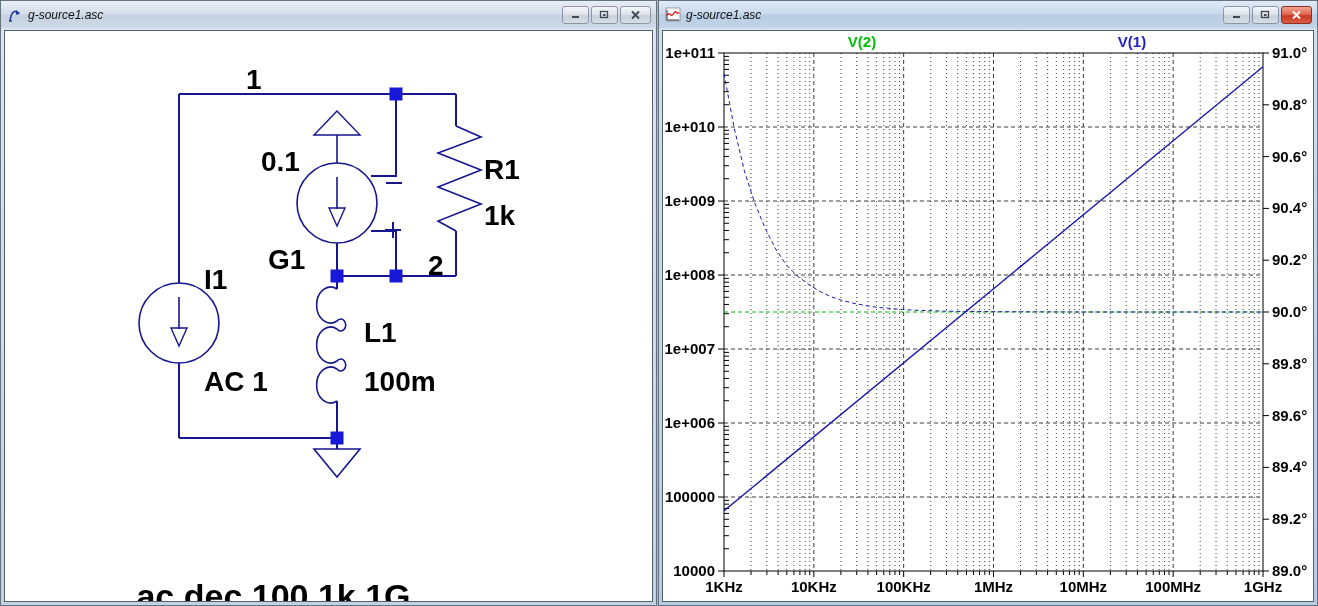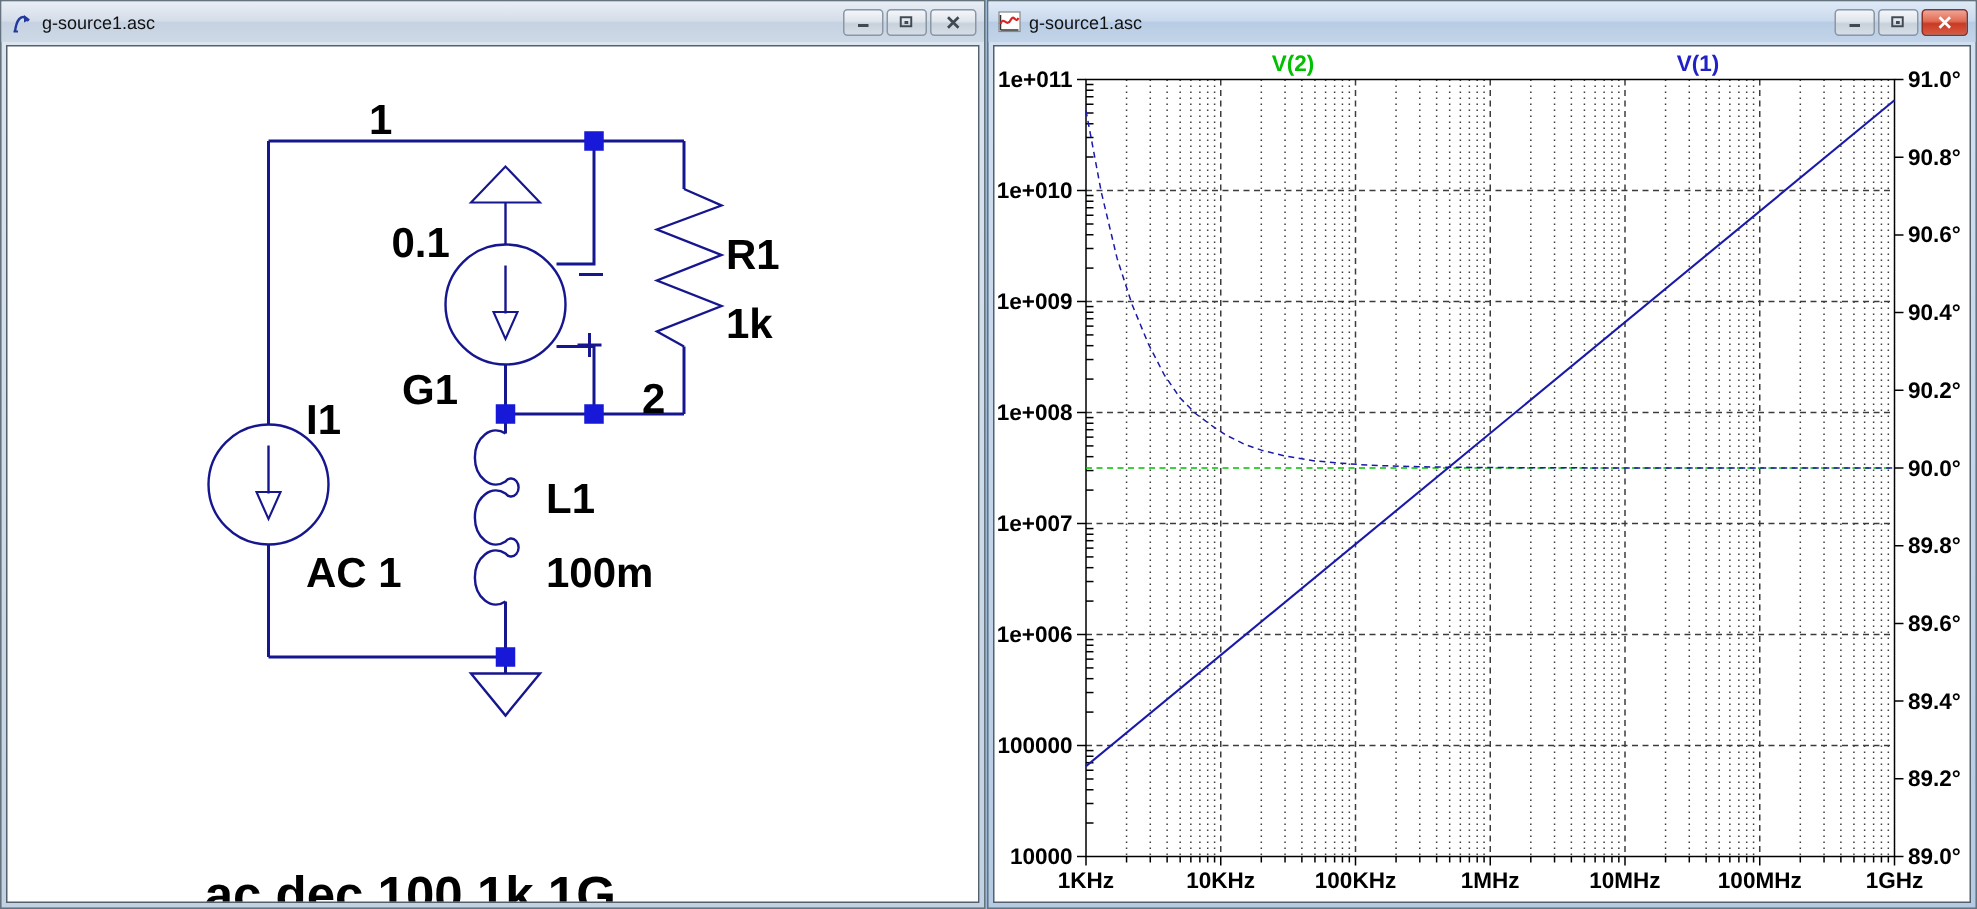--- a/index.html
+++ b/index.html
@@ -9,21 +9,21 @@
   }
   .window{position:absolute;top:0;height:606px;box-sizing:border-box;
     border:1px solid #65737f;}
   .window.inactive{background:linear-gradient(#dde6f0,#c2d2e2);}
   .window.active{background:linear-gradient(#d3e1f2,#b5cbe4);}
   .titlebar{height:27px;display:flex;align-items:center;padding:0 5px 0 6px;
     font-size:12px;color:#111;}
   .titlebar.inactive-tb{background:linear-gradient(#e9eef5 0%,#d4dde9 48%,#c6d2e1 52%,#cdd9e6 100%);}
   .titlebar.active-tb{background:linear-gradient(#dfeaf7 0%,#c9d9ec 48%,#b7cce4 52%,#c3d4e8 100%);}
   .title-icon{width:16px;height:16px;margin-right:5px;flex:0 0 auto;}
-  .title-text{white-space:nowrap;}
+  .title-text{white-space:nowrap;font-style:italic;}
   .btn-group{margin-left:auto;display:flex;gap:2px;}
   .winbtn{width:27px;height:18px;box-sizing:border-box;border:1px solid #8b97a5;
     border-radius:3px;display:flex;align-items:center;justify-content:center;
     background:linear-gradient(#f4f6f9,#dfe5ec 45%,#c8d1db 55%,#d6dde6);}
   .winbtn.close-btn{width:31px;}
   .winbtn.close-red{background:linear-gradient(#f2a393,#e06a52 45%,#c83a24 55%,#d95b41);
     border:1px solid #8e3023;}
   .client{position:absolute;left:3px;right:3px;top:29px;bottom:3px;
     background:#ffffff;border:1px solid #54606b;overflow:hidden;}
   svg text{font-family:"Liberation Sans",sans-serif;}

